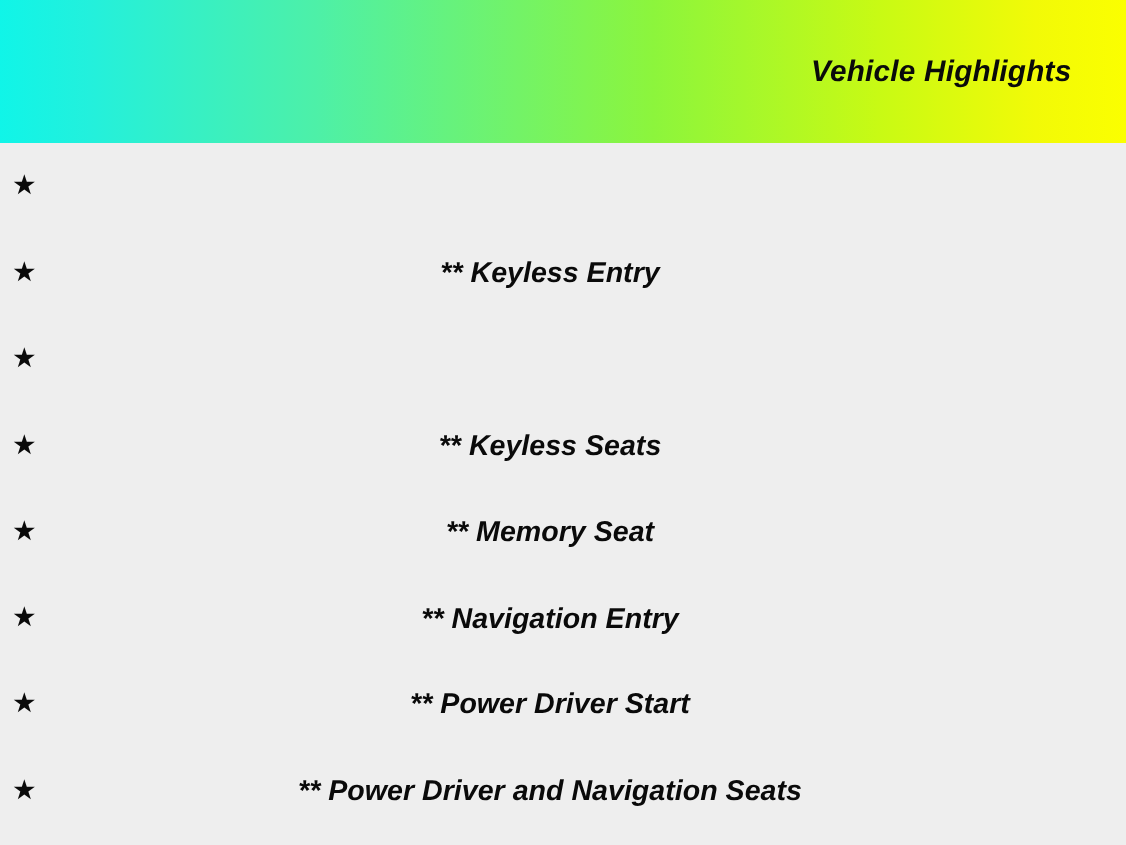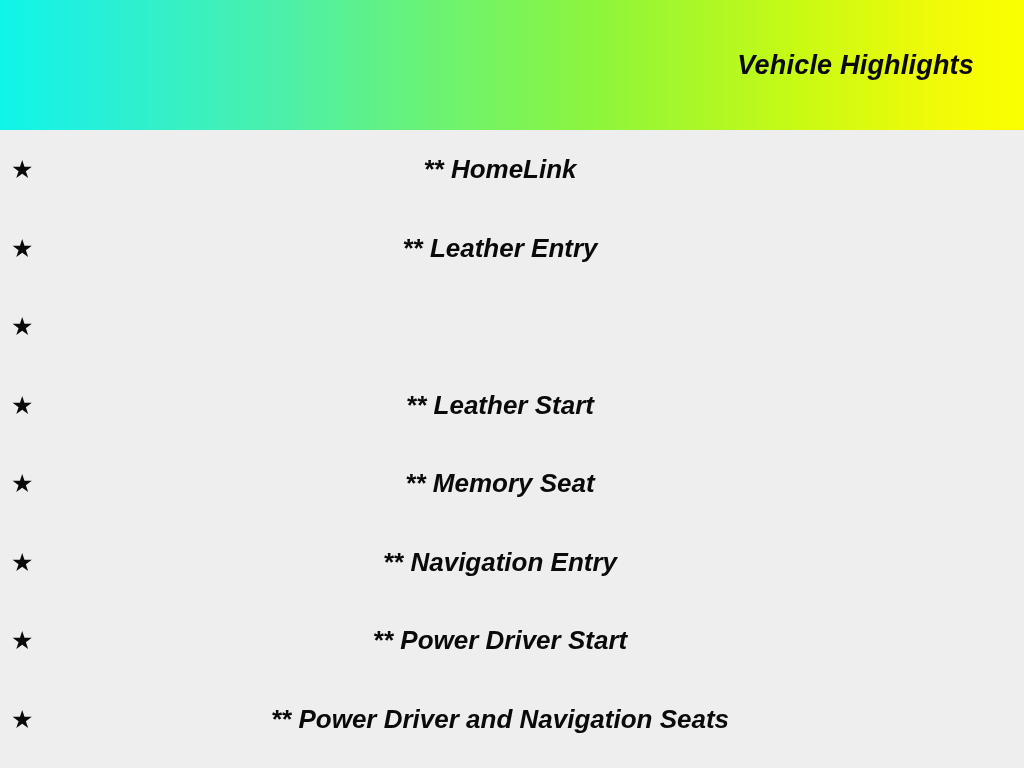--- a/index.html
+++ b/index.html
@@ -80,35 +80,34 @@
 <div class="page">
 
   <div class="header-band">
     <div class="header-title">Vehicle Highlights</div>
   </div>
 
   <ul class="feature-list">
 
     <li class="feature-row">
       <span class="bullet-star">★</span>
-      <span class="feature-text">** HomeLink</span>
     </li>
 
     <li class="feature-row">
       <span class="bullet-star">★</span>
-      <span class="feature-text">** Leather Entry</span>
+      <span class="feature-text">** Keyless Entry</span>
     </li>
 
     <li class="feature-row">
       <span class="bullet-star">★</span>
     </li>
 
     <li class="feature-row">
       <span class="bullet-star">★</span>
-      <span class="feature-text">** Leather Start</span>
+      <span class="feature-text">** Keyless Seats</span>
     </li>
 
     <li class="feature-row">
       <span class="bullet-star">★</span>
       <span class="feature-text">** Memory Seat</span>
     </li>
 
     <li class="feature-row">
       <span class="bullet-star">★</span>
       <span class="feature-text">** Navigation Entry</span>

